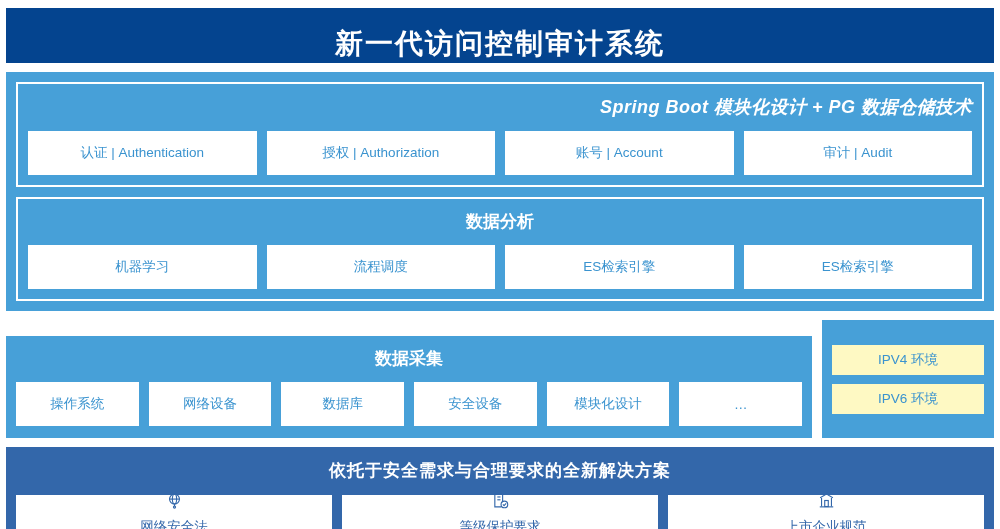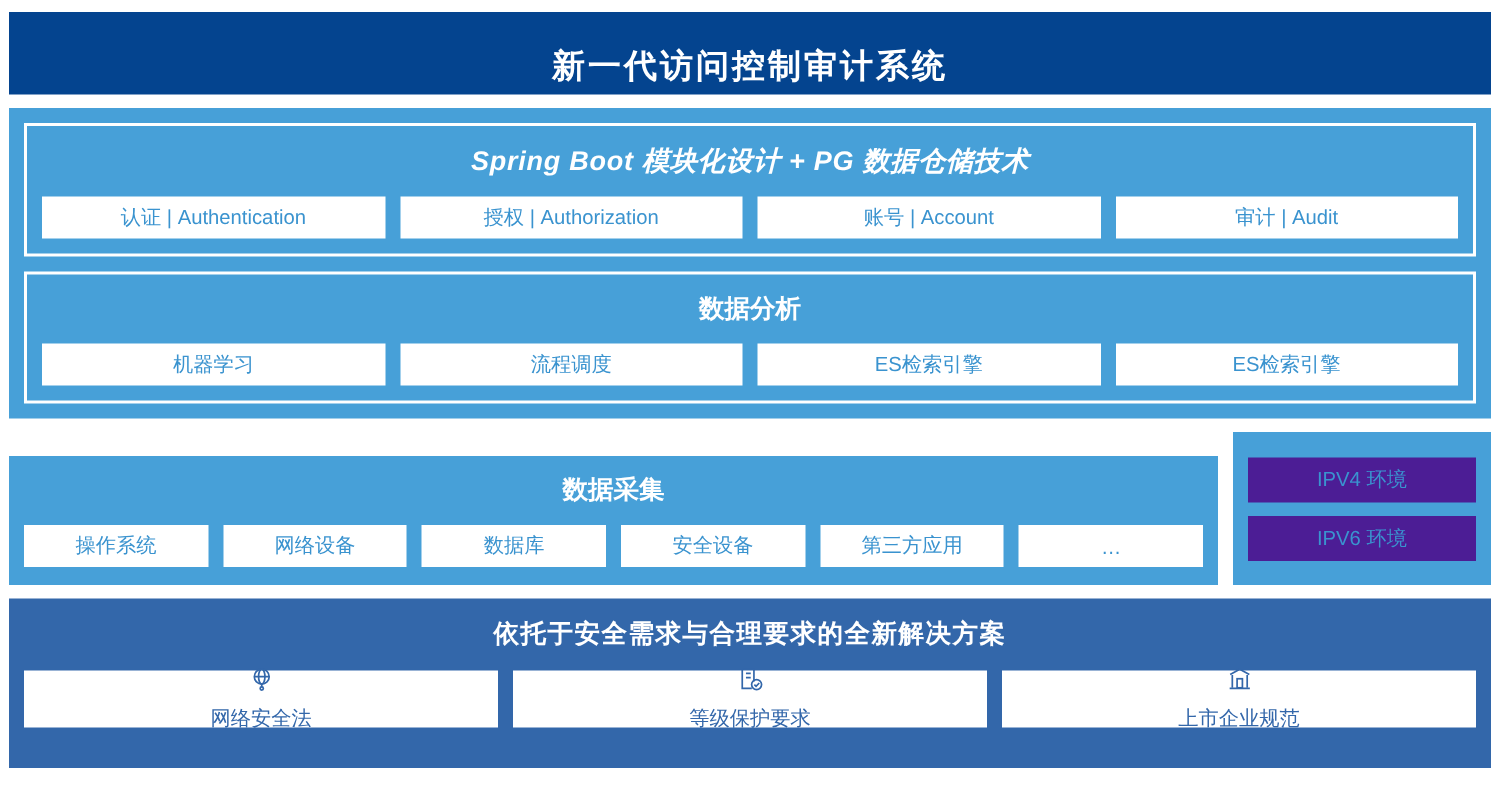--- a/index.html
+++ b/index.html
@@ -25,21 +25,21 @@
   .header {
     height: 55px;
     background: #04448f;
     display: flex;
     align-items: center;
     justify-content: center;
     flex: 0 0 auto;
   }
   .header-title {
     color: #ffffff;
-    font-size: 22px;
+    font-size: 28px;
     font-weight: bold;
     letter-spacing: 2px;
     margin-top: 16px;
   }
 
   
   .band {
     background: #47a0d8;
     flex: 0 0 auto;
   }
@@ -64,31 +64,32 @@
     text-align: center;
     color: #ffffff;
     font-size: 17px;
     font-weight: bold;
     padding: 3px 0 4px 0;
   }
   .panel-title.italic {
     font-style: italic;
     font-size: 18px;
     letter-spacing: 0.5px;
+    text-align: right;
   }
 
   .chip-row {
     display: flex;
     gap: 10px;
   }
 
   .chip {
     flex: 1 1 0;
     background: #ffffff;
-    height: 28px;
+    height: 44px;
     display: flex;
     align-items: center;
     justify-content: center;
     color: #3a93cf;
     font-size: 13.5px;
     white-space: nowrap;
   }
 
   
   .collect-row {
@@ -112,21 +113,21 @@
     flex: 0 0 172px;
     background: #47a0d8;
     padding: 10px 10px;
     display: flex;
     flex-direction: column;
     justify-content: center;
     gap: 9px;
   }
 
   .side-chip {
-    background: #4c1d95;
+    background: #fef9c3;
     height: 30px;
     display: flex;
     align-items: center;
     justify-content: center;
     color: #3a93cf;
     font-size: 13.5px;
   }
 
   
   .band-bottom {
@@ -190,21 +191,21 @@
 
   <div class="collect-row">
 
     <div class="band-collect">
       <div class="panel-title">数据采集</div>
       <div class="chip-row">
         <div class="chip">操作系统</div>
         <div class="chip">网络设备</div>
         <div class="chip">数据库</div>
         <div class="chip">安全设备</div>
-        <div class="chip">第三方应用</div>
+        <div class="chip">模块化设计</div>
         <div class="chip">…</div>
       </div>
     </div>
 
     <div class="side-panel">
       <div class="side-chip">IPV4 环境</div>
       <div class="side-chip">IPV6 环境</div>
     </div>
 
   </div>

